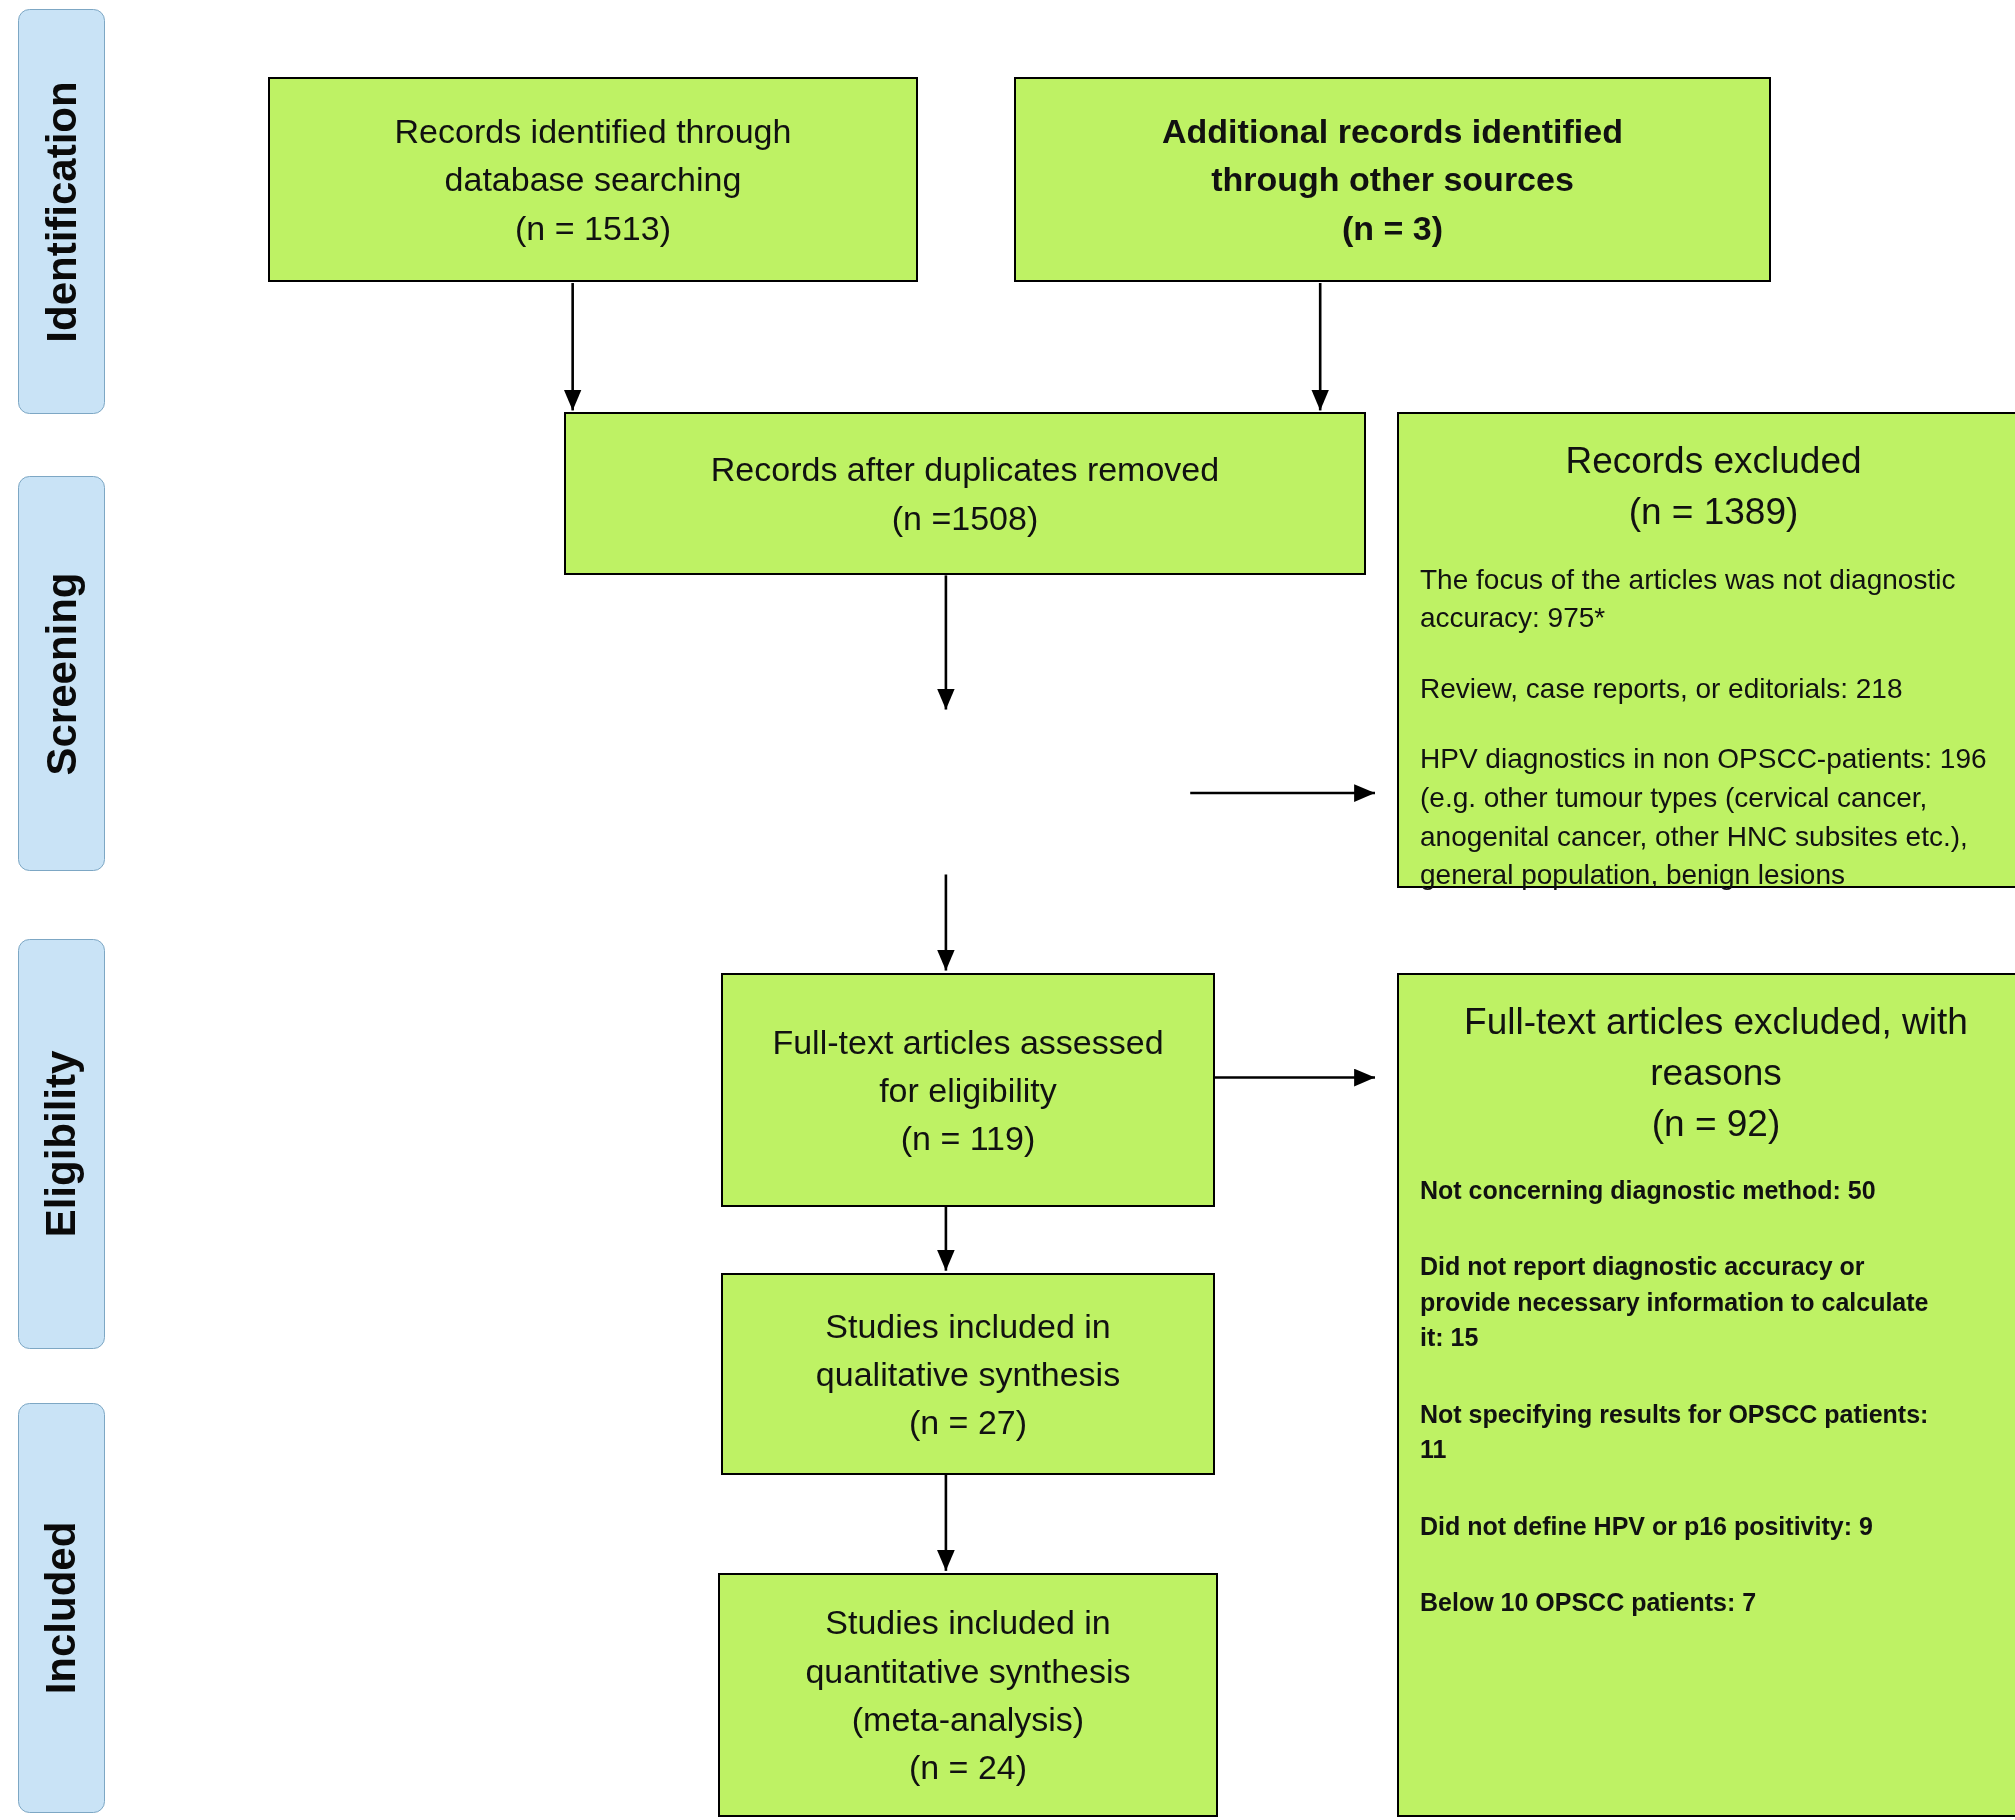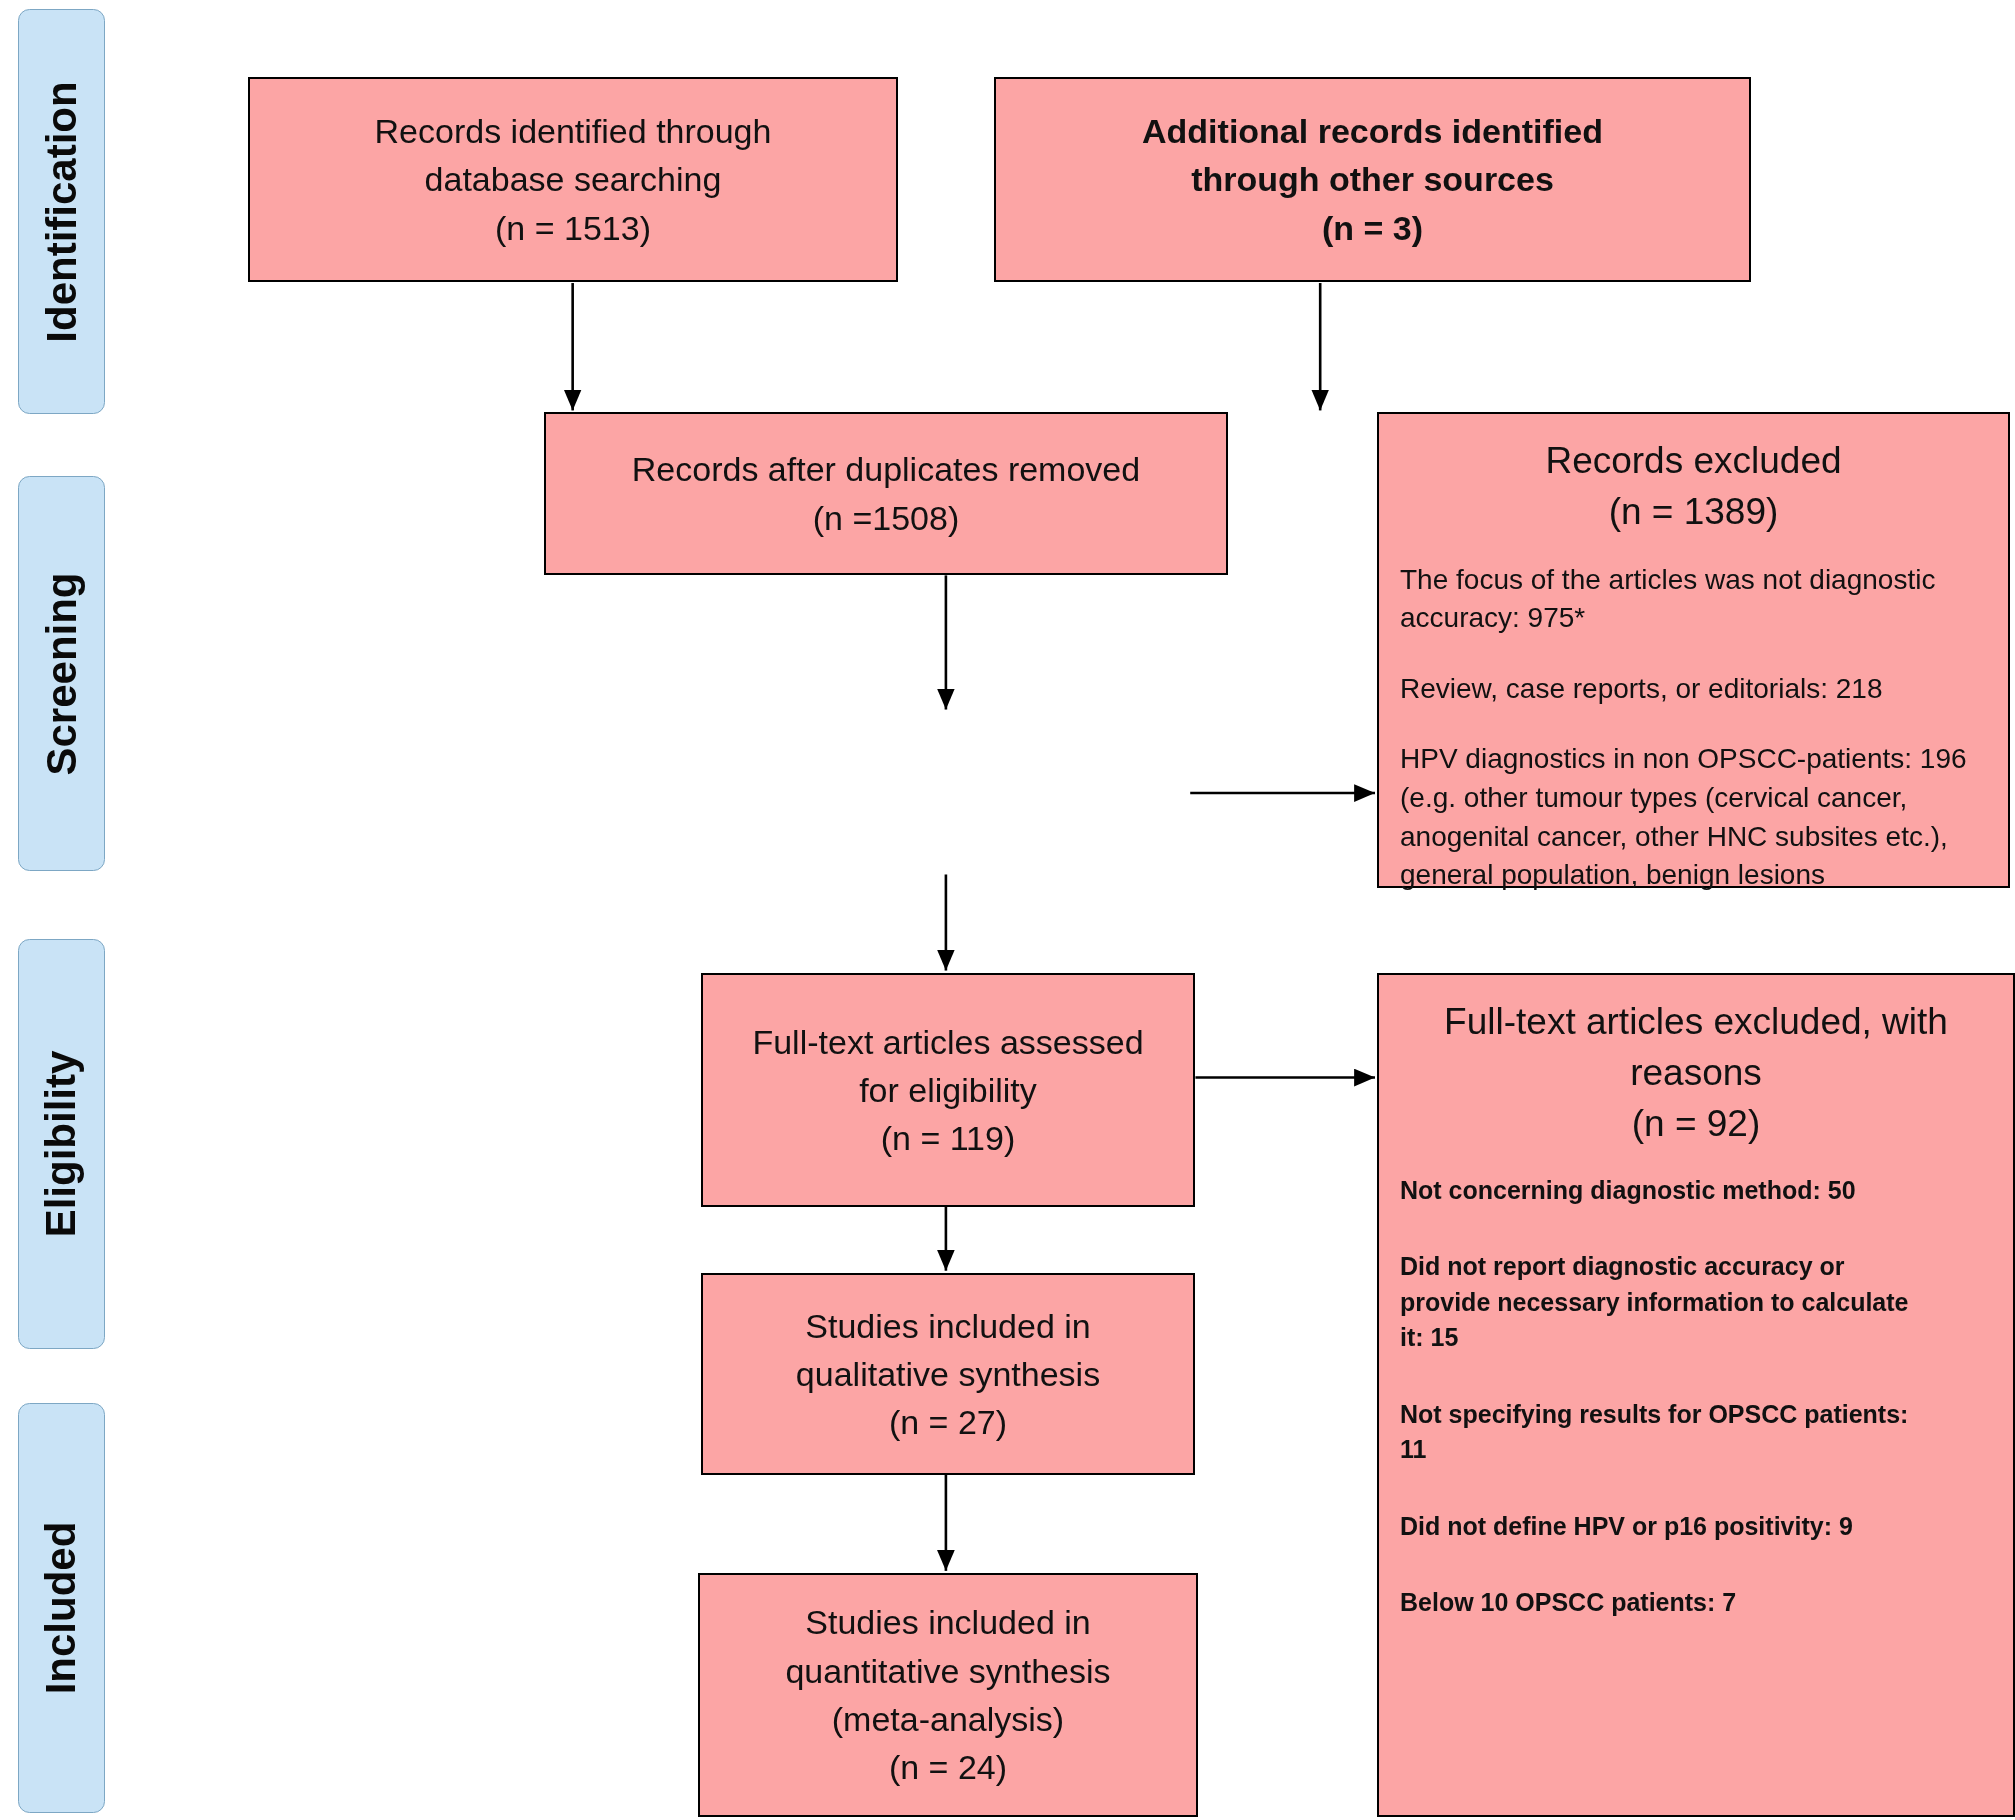--- a/index.html
+++ b/index.html
@@ -24,24 +24,25 @@
   .stage span {
     transform: rotate(-90deg);
     white-space: nowrap;
     font-weight: bold;
     font-size: 42px;
     color: #0a0a0a;
   }
 
   .box {
     position: absolute;
-    background: #fca5a5;
+    background: #bef264;
     border: 2.1px solid #000000;
     box-sizing: border-box;
     z-index: 2;
+    margin-left: 20px;
   }
   .box.center {
     display: flex; align-items: center; justify-content: center;
     text-align: center;
     font-size: 34px;
     line-height: 1.42;
     padding: 5.2px 9.4px;
   }
   .box.center span { white-space: pre-line; }
 
@@ -110,21 +111,21 @@
 database searching
 (n = 1513)</span>
   </div>
 
   <div class="box center" style="left:994px; top:77px; width:757px; height:205px;font-weight:bold;">
     <span>Additional records identified
 through other sources
 (n = 3)</span>
   </div>
 
-  <div class="box center" style="left:544px; top:412px; width:684px; height:163px;">
+  <div class="box center" style="left:544px; top:412px; width:802px; height:163px;">
     <span>Records after duplicates removed
 (n =1508)</span>
   </div>
 
 
   <div class="box side plain" style="left:1377px; top:412px; width:633px; height:476px;">
     <div class="side-title">Records excluded
 (n = 1389)</div>
     <p class="reason">The focus of the articles was not diagnostic
 accuracy: 975*</p>

